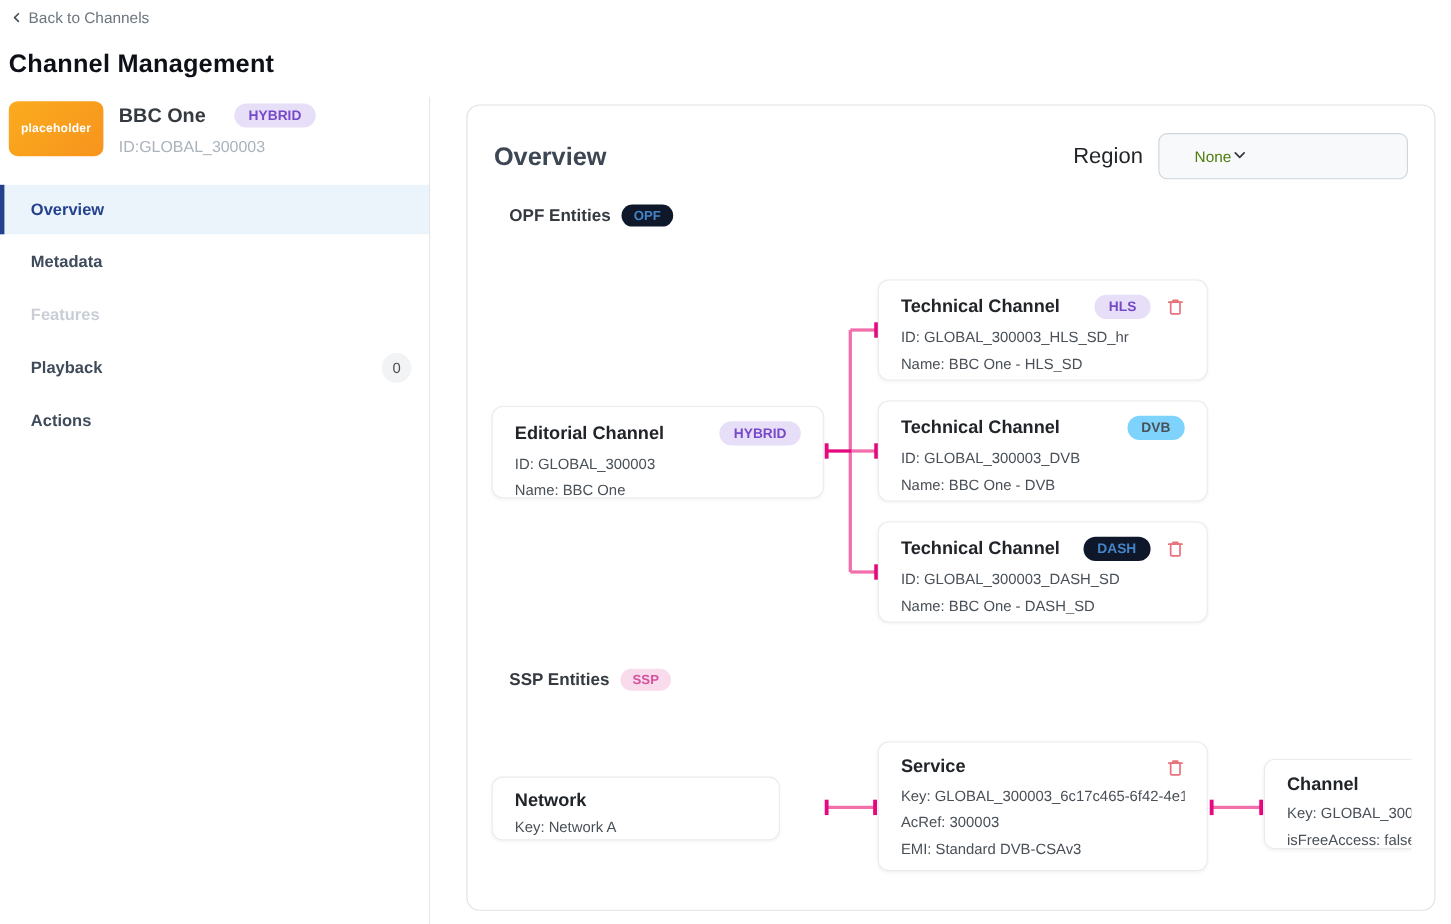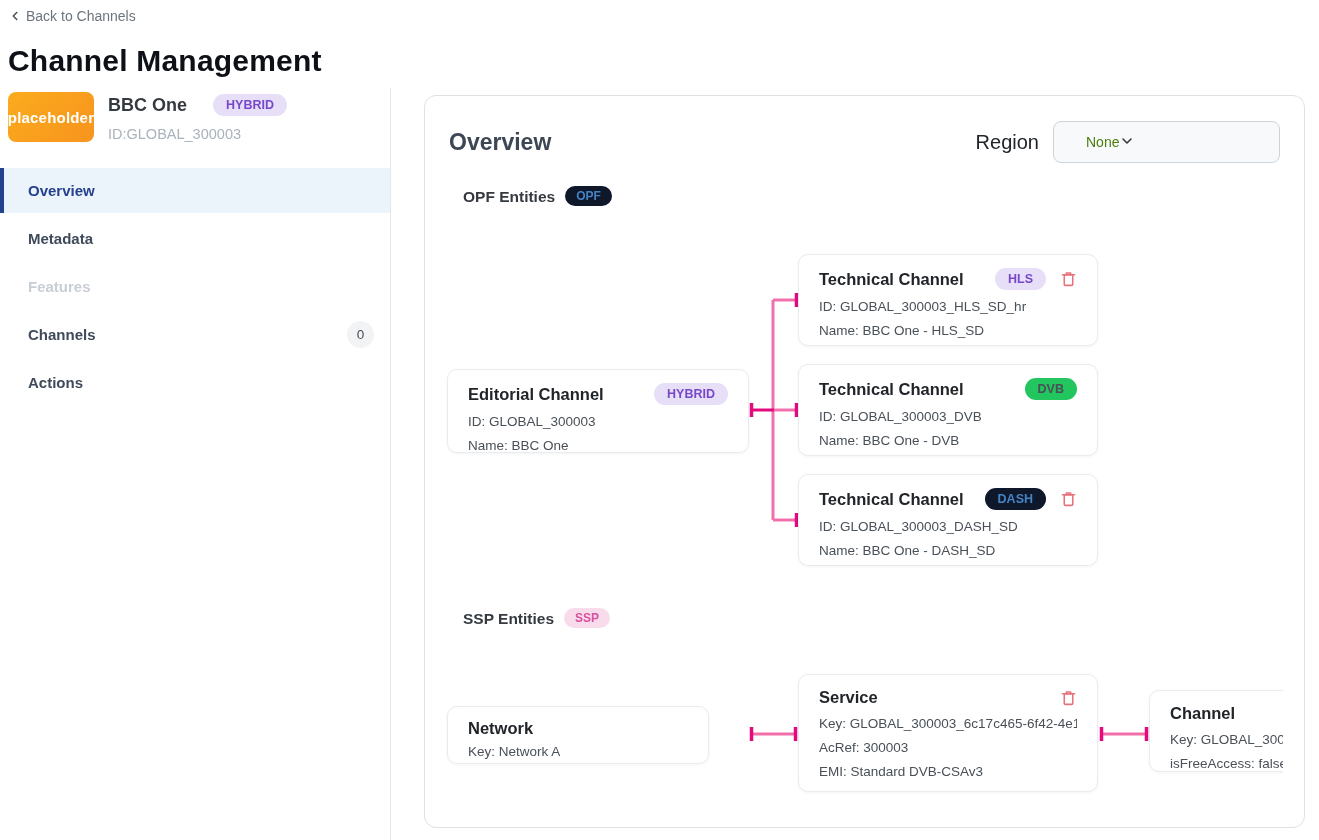--- a/index.html
+++ b/index.html
@@ -4,39 +4,39 @@
 <style>
   * { margin:0; padding:0; box-sizing:border-box; }
   html,body { width:1319px; height:840px; background:#fff; overflow:hidden;
     font-family:"Liberation Sans", sans-serif; color:#212529; }
   .page { position:relative; width:1319px; height:840px; }
 
   
   .back-link { position:absolute; left:8px; top:8px; display:flex; align-items:center; gap:4px;
     color:#6c757d; font-size:14px; cursor:pointer; text-decoration:none; }
   .back-link svg { display:block; }
-  .page-title { position:absolute; left:8px; top:44px; font-size:30px; font-weight:700; color:#0d1117; letter-spacing:.2px; }
+  .page-title { position:absolute; left:8px; top:44px; font-size:23px; font-weight:700; color:#0d1117; letter-spacing:.2px; }
 
   
   .sidebar { position:absolute; left:0; top:88px; width:390px; }
   .channel-head { position:relative; height:76px; }
   .logo { position:absolute; left:8px; top:4px; width:86px; height:50px; border-radius:8px;
-    background:linear-gradient(135deg,#fbab1e,#f7941d); color:#fff; font-size:15px; font-weight:600;
+    background:linear-gradient(135deg,#fbab1e,#f7941d); color:#fff; font-size:11px; font-weight:600;
     display:flex; align-items:center; justify-content:center; letter-spacing:.2px; }
   .channel-meta { position:absolute; left:108px; top:6px; }
   .channel-name-row { display:flex; align-items:center; gap:26px; }
   .channel-name { font-size:18px; font-weight:700; color:#343a40; }
   .channel-id { margin-top:10px; font-size:14.5px; color:#aab2bb; }
 
   .badge { display:inline-block; border-radius:999px; font-weight:600; white-space:nowrap; }
   .badge.lg { font-size:12.5px; padding:4px 13px; }
   .badge.sm { font-size:12px; padding:3px 11px; }
   .badge.purple { background:#e7def8; color:#7749c9; }
   .badge.blue   { background:#0f172a; color:#4584c4; }
-  .badge.gray   { background:#22c55e; color:#495057; }
+  .badge.gray   { background:#7dd3fc; color:#495057; }
   .badge.pink   { background:#f9dcec; color:#d6519e; }
 
   .nav { position:absolute; left:0; top:80px; width:390px; }
   .nav-item { position:relative; height:45px; margin-bottom:3px; display:flex; align-items:center;
     padding:0 16px 0 28px; font-size:15px; font-weight:600; color:#3f4a5a; cursor:pointer; }
   .nav-item .count { margin-left:auto; width:27px; height:27px; border-radius:50%; background:#f1f3f5;
     color:#495057; font-size:13.5px; font-weight:500; display:flex; align-items:center; justify-content:center; }
   .nav-item .count:empty { display:none; }
   .nav-item.active { background:#ecf4fb; color:#24418e; }
   .nav-item.active::before { content:""; position:absolute; left:0; top:0; bottom:0; width:4px; background:#24418e; }
@@ -106,21 +106,21 @@
       </div>
       <div class="nav-item">
         <span>Metadata</span>
 
       </div>
       <div class="nav-item disabled">
         <span>Features</span>
 
       </div>
       <div class="nav-item">
-        <span>Channels</span>
+        <span>Playback</span>
         <span class="count">0</span>
       </div>
       <div class="nav-item">
         <span>Actions</span>
 
       </div>
     </nav>
   </aside>
 
   <div class="v-divider"></div>

